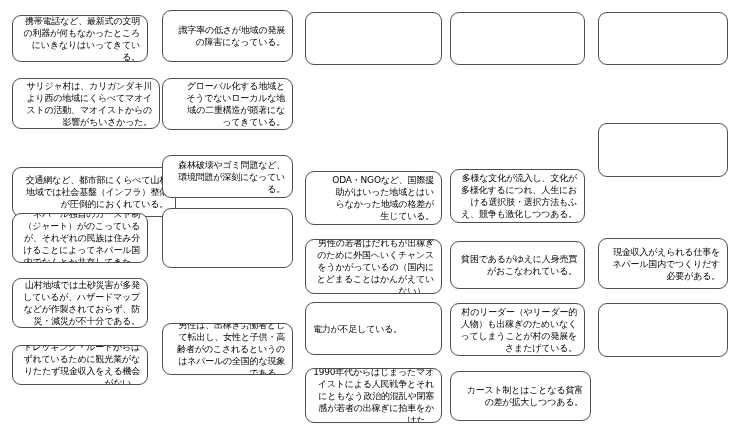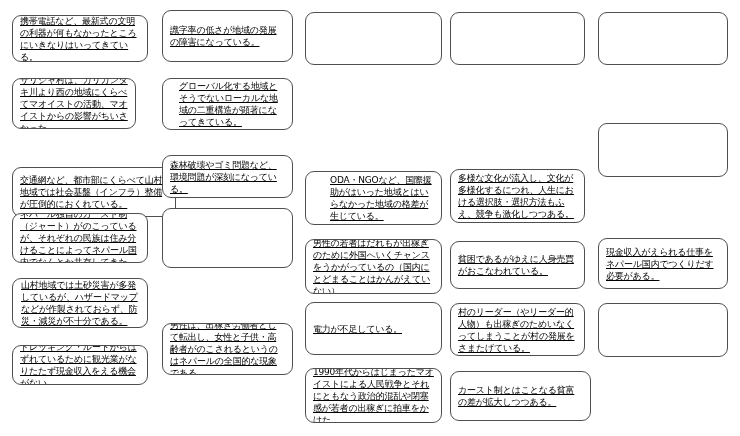--- a/index.html
+++ b/index.html
@@ -26,33 +26,32 @@
     align-items: center;
     overflow: hidden;
   }
   .note-text {
     display: block;
     font-size: 9px;
     line-height: 12px;
     letter-spacing: -0.2px;
     color: var(--text, #000000);
     word-break: break-all;
-    text-align: left;
-    text-decoration: underline;
+    text-align: right;
   }
 </style>
 </head>
 <body>
 
 <div class="canvas">
 
   <div class="note" style="left:12px; top:15px; width:136px; height:47px;">
     <span class="note-text">携帯電話など、最新式の文明の利器が何もなかったところにいきなりはいってきている。</span>
   </div>
-  <div class="note" style="left:12px; top:78px; width:124px; height:51px;">
+  <div class="note" style="left:12px; top:78px; width:148px; height:51px;">
     <span class="note-text">サリジャ村は、カリガンダキ川より西の地域にくらべてマオイストの活動、マオイストからの影響がちいさかった。</span>
   </div>
   <div class="note" style="left:12px; top:147px; width:164px; height:50px;margin-top:20px;">
     <span class="note-text">交通網など、都市部にくらべて山村地域では社会基盤（インフラ）整備が圧倒的におくれている。</span>
   </div>
   <div class="note" style="left:12px; top:213px; width:136px; height:50px;">
     <span class="note-text">ネパール独自のカースト制（ジャート）がのこっているが、それぞれの民族は住み分けることによってネパール国内でなんとか共存してきた。</span>
   </div>
   <div class="note" style="left:12px; top:278px; width:136px; height:50px;padding-left:8px;">
     <span class="note-text">山村地域では土砂災害が多発しているが、ハザードマップなどが作製されておらず、防災・減災が不十分である。</span>

